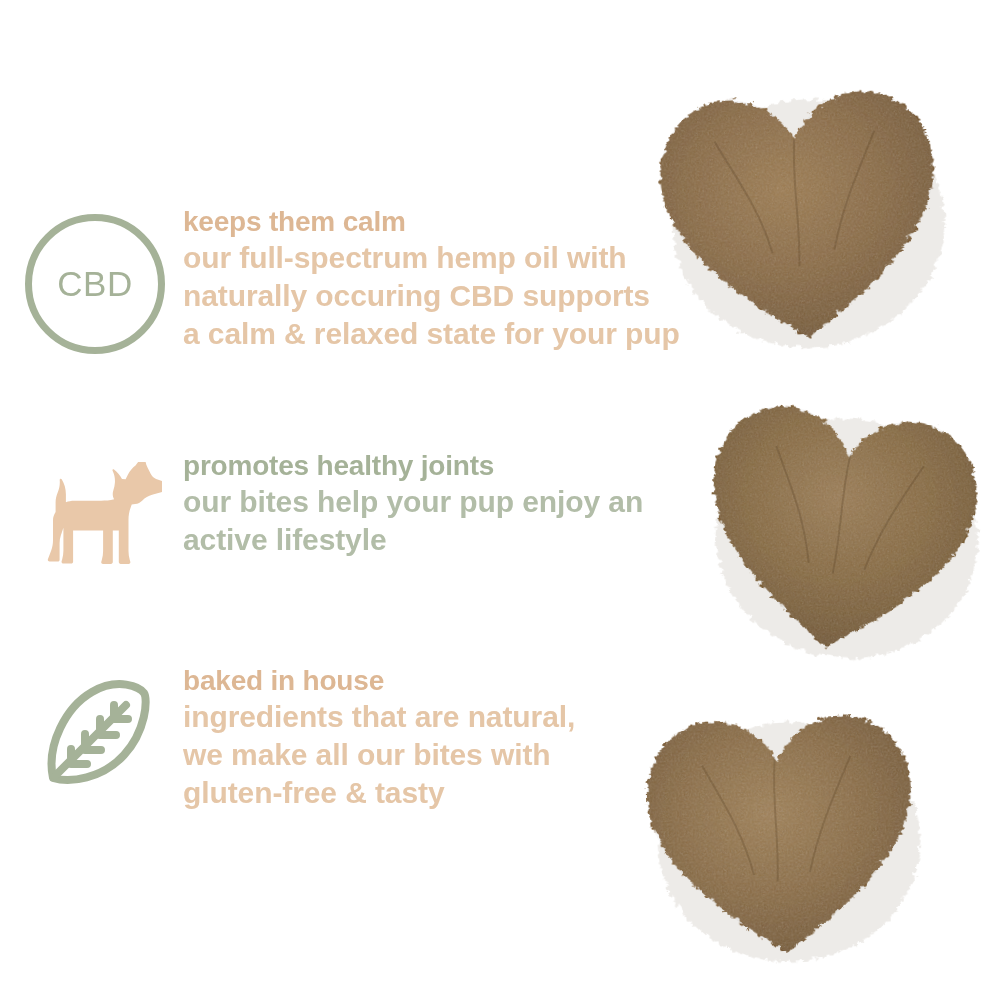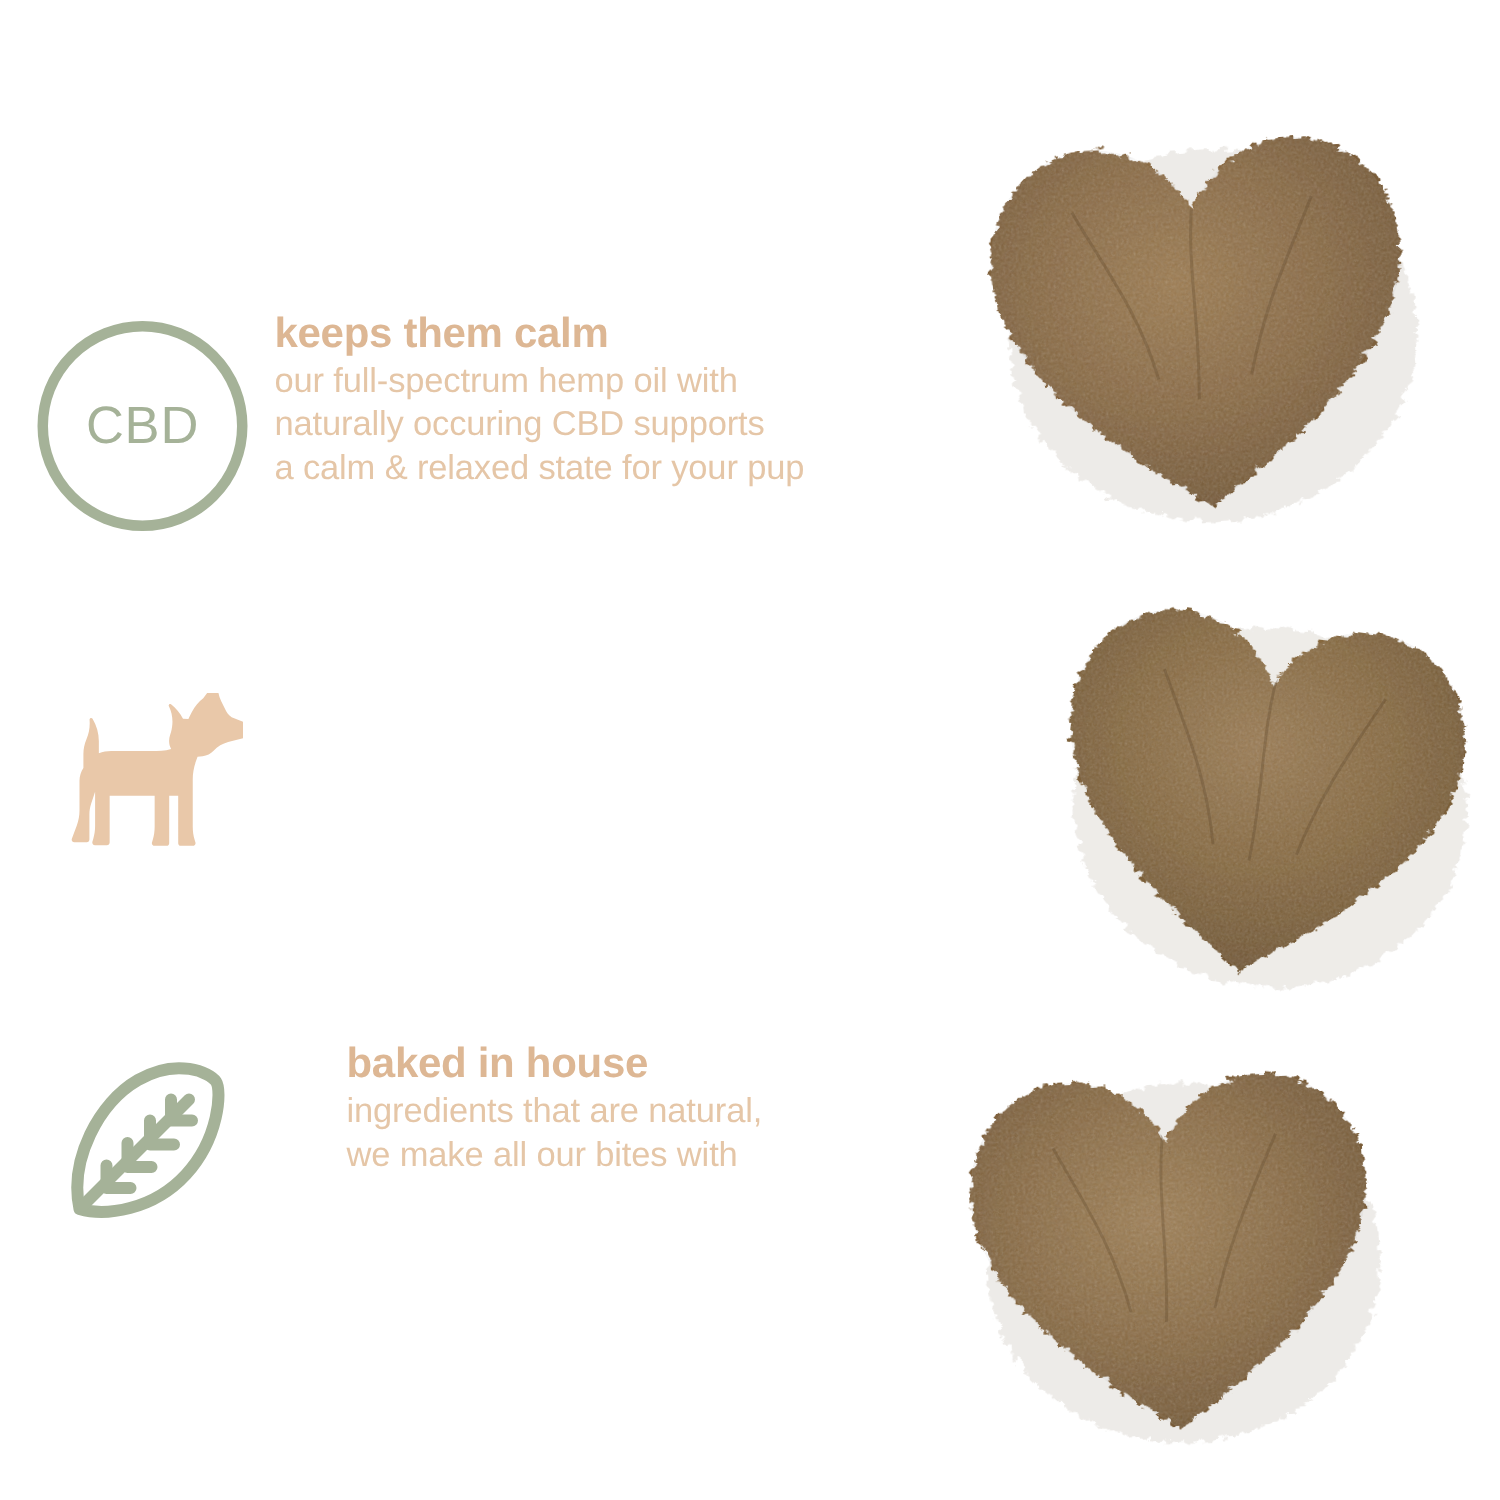--- a/index.html
+++ b/index.html
@@ -34,22 +34,22 @@
   }
   .feature-title {
     font-size: 28px;
     font-weight: bold;
     line-height: 1.12;
     letter-spacing: -0.2px;
     margin: 0 0 2px 0;
     white-space: nowrap;
   }
   .feature-body {
-    font-size: 23px;
-    font-weight: normal;
+    font-size: 30px;
+    font-weight: bold;
     line-height: 1.26;
     letter-spacing: -0.1px;
     margin: 0;
   }
   .feature-body .line {
     display: block;
     white-space: nowrap;
   }
 
   
@@ -60,21 +60,21 @@
   #feature-calm .feature-body  { color: #e5c6a7; }
 
   
   #feature-joints    { left: 22px;  top: 450px; width: 700px; }
   #feature-joints .feature-icon { width: 160px; }
   #feature-joints .feature-text { padding-left: 1px; }
   #feature-joints .feature-title { color: #a5b298; }
   #feature-joints .feature-body  { color: #b2bda8; }
 
   
-  #feature-baked     { left: 22px;  top: 693px; width: 620px; gap: 48px; }
+  #feature-baked     { left: 22px;  top: 665px; width: 620px; }
   #feature-baked .feature-icon  { width: 160px; }
   #feature-baked .feature-text  { padding-left: 1px; }
   #feature-baked .feature-title { color: #ddb794; }
   #feature-baked .feature-body  { color: #e5c6a7; }
 
   
   .cbd-badge {
     position: relative;
     width: 140px;
     height: 140px;
@@ -207,20 +207,27 @@
             l-8.0 -3.0
             c-2.3 -0.9 -4.2 -2.6 -5.3 -4.8
             l-3.4 -6.8
             c-1.4 -2.8 -2.1 -5.9 -2.1 -9.0
             l0.0 -1.6
             c0.0 -1.2 -1.4 -1.9 -2.4 -1.2 z"></path>
         </svg>
       </div>
     </div>
 
+    <div class="feature-text">
+      <h2 class="feature-title">promotes healthy joints</h2>
+      <p class="feature-body">
+        <span class="line">our bites help your pup enjoy an</span>
+        <span class="line">active lifestyle</span>
+      </p>
+    </div>
   </div>
 
   <div class="feature" id="feature-baked">
 
     <div class="feature-icon">
       <div id="leaf-icon-wrap">
         <svg class="icon-svg" width="112" height="112" viewBox="0 0 112 112" aria-hidden="true">
           <g fill="none" stroke="#a5b298" stroke-width="8" stroke-linecap="round" stroke-linejoin="round">
 
             <path d="M13 99
@@ -238,20 +245,21 @@
           </g>
         </svg>
       </div>
     </div>
 
     <div class="feature-text">
       <h2 class="feature-title">baked in house</h2>
       <p class="feature-body">
         <span class="line">ingredients that are natural,</span>
         <span class="line">we make all our bites with</span>
+        <span class="line">gluten-free &amp; tasty</span>
       </p>
     </div>
   </div>
 
   <div class="treat" id="treat-1">
     <svg width="300" height="290" viewBox="0 0 300 290" aria-hidden="true">
       <defs>
         <radialGradient id="g1" cx="45%" cy="38%" r="72%">
           <stop offset="0%" stop-color="#9c7a4f"></stop>
           <stop offset="45%" stop-color="#8a6a43"></stop>

